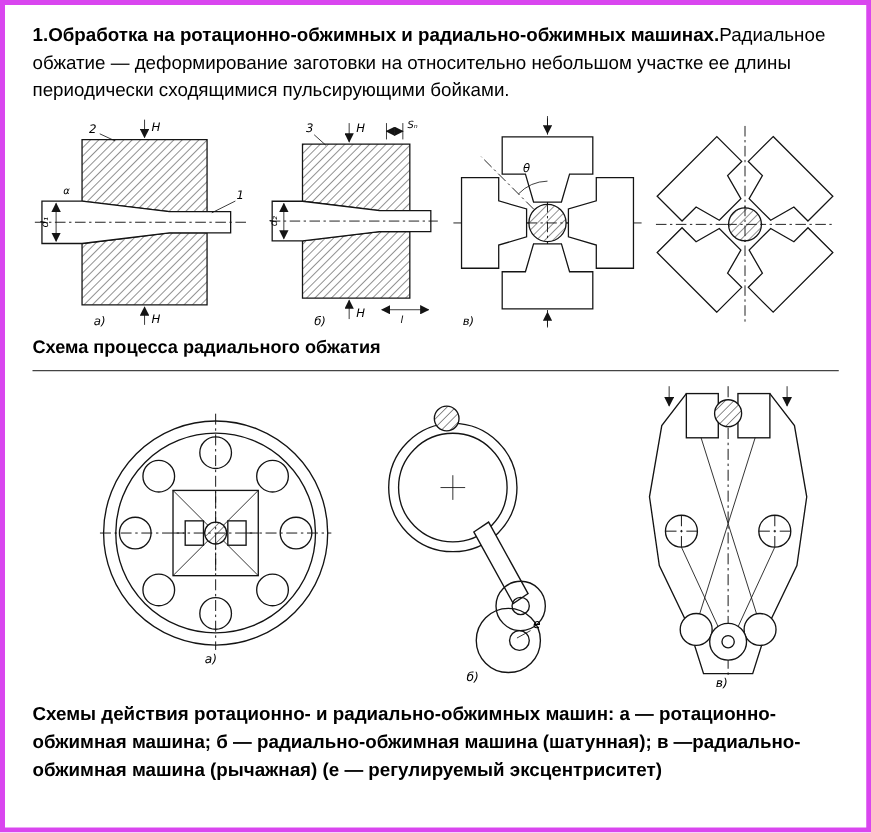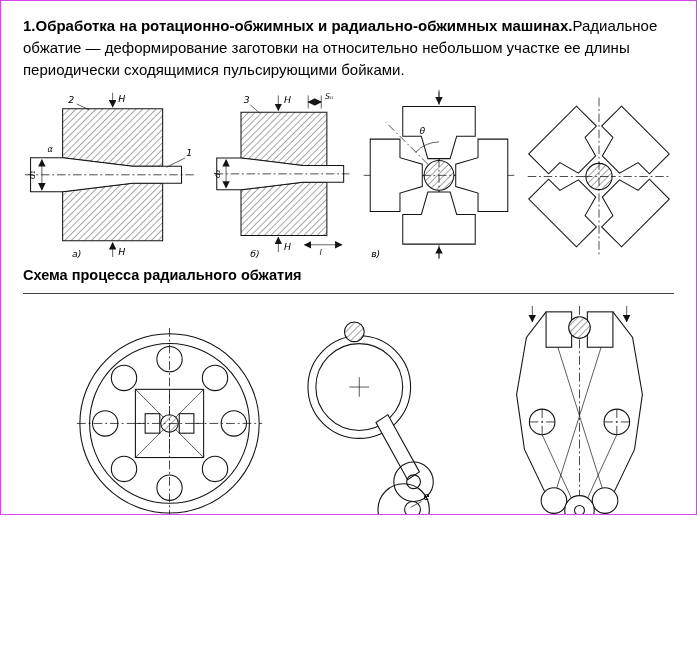--- a/index.html
+++ b/index.html
@@ -1,20 +1,20 @@
 <!DOCTYPE html>
 <html><head>
 <meta charset="utf-8">
 <style>
   html,body { margin:0; padding:0; background:#ffffff; }
   .page {
     box-sizing:border-box;
-    width:697px; height:515px;
+    width:697px; height:666px;
     background:#ffffff;
-    border:1px solid #d946ef;
+    border:4px solid #d946ef;
     padding:12px 22px 10px 22px;
     overflow:hidden;
     font-family:"Liberation Sans", sans-serif;
     color:#000;
   }
   .intro { font-size:15px; line-height:1.45; margin:2px 0 8px 0; }
   .intro b { font-weight:bold; }
   .figrow { display:flex; justify-content:space-between; align-items:flex-start; margin:2px 0 0 0; }
   .fig2row { display:flex; align-items:flex-start; gap:40px; padding-left:52px; margin-top:4px; }
   .cap1 { font-weight:bold; font-size:14.5px; margin:6px 0 8px 0; }
@@ -204,14 +204,15 @@
         <line class="cl" x1="126" y1="107" x2="126" y2="133"></line>
         <circle class="sw" cx="62" cy="200" r="13"></circle>
         <circle class="sw" cx="114" cy="200" r="13"></circle>
         <circle class="sw" cx="88" cy="210" r="15"></circle>
         <circle class="s" cx="88" cy="210" r="5"></circle>
       </g>
       <text class="it" x="78" y="247">в)</text>
     </svg>
   </div>
 
+  <p class="cap2">Схемы действия ротационно- и радиально-обжимных машин: а — ротационно-обжимная машина; б — радиально-обжимная машина (шатунная); в —радиально-обжимная машина (рычажная) (е — регулируемый эксцентриситет)</p>
 
 </div>
 
 </body></html>

